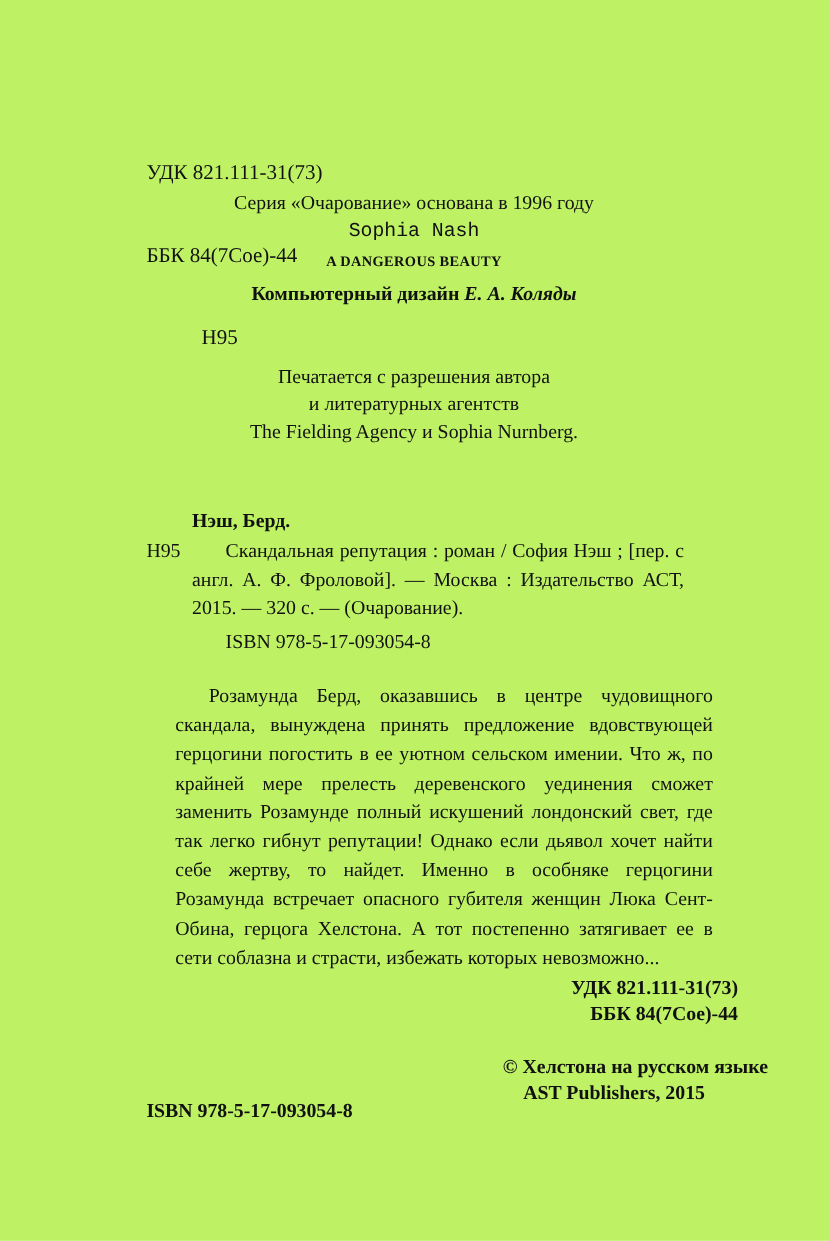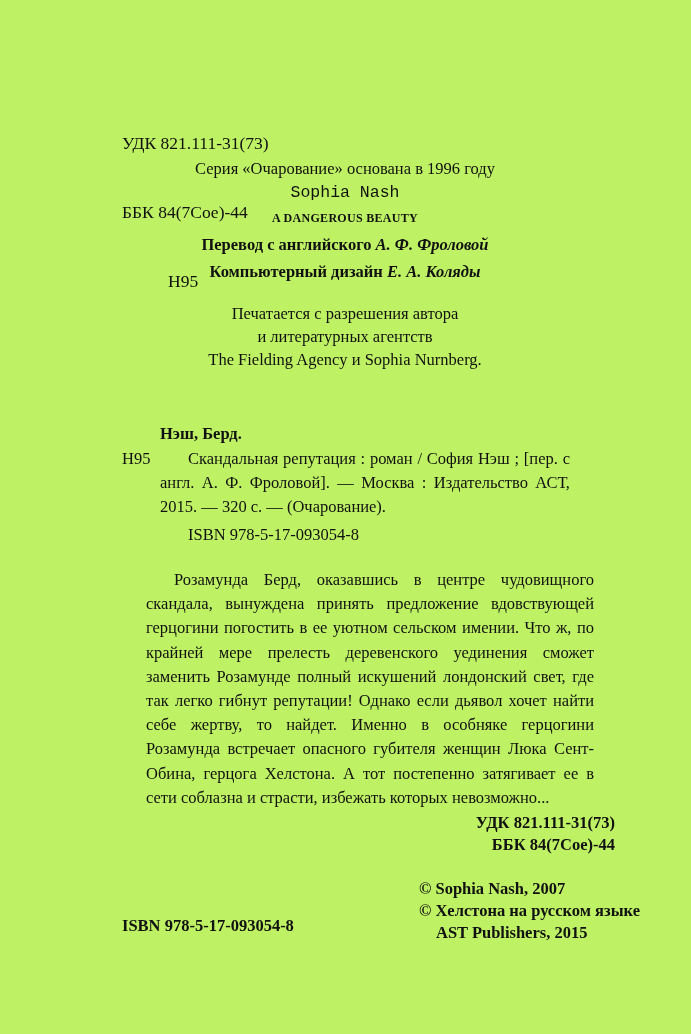--- a/index.html
+++ b/index.html
@@ -157,21 +157,20 @@
   <div class="blk" id="udk-block">
     <div>УДК 821.111-31(73)</div>
     <div>ББК 84(7Сое)-44</div>
     <div><span class="code-indent">Н95</span></div>
   </div>
 
   <div class="blk ctr" id="series-block">
     <div class="line-series">Серия «Очарование» основана в 1996 году</div>
     <div class="line-author">Sophia Nash</div>
     <div class="line-origtitle">A DANGEROUS BEAUTY</div>
-    <div class="line-translator"><span>Перевод с английского </span><span class="bi">А. Ф. Фроловой</span></div>
     <div class="line-designer"><span>Компьютерный дизайн </span><span class="bi">Е. А. Коляды</span></div>
   </div>
 
   <div class="blk ctr" id="permission-block">
     <div>Печатается с разрешения автора</div>
     <div>и литературных агентств</div>
     <div class="line-agency">The Fielding Agency и Sophia Nurnberg.</div>
   </div>
 
   <div class="blk" id="biblio-block">
@@ -185,19 +184,18 @@
   <div class="blk" id="annotation-block">Розамунда Берд, оказавшись в центре чудовищного скандала, вынуждена принять предложение вдовствующей герцогини погостить в ее уютном сельском имении. Что ж, по крайней мере прелесть деревенского уединения сможет заменить Розамунде полный искушений лондонский свет, где так легко гибнут репутации! Однако если дьявол хочет найти себе жертву, то найдет. Именно в особняке герцогини Розамунда встречает опасного губителя женщин Люка Сент-Обина, герцога Хелстона. А тот постепенно затягивает ее в сети соблазна и страсти, избежать которых невозможно...</div>
 
   <div class="blk" id="udk-repeat-block">
     <span class="rep-line">УДК 821.111-31(73)</span>
     <span class="rep-line">ББК 84(7Сое)-44</span>
   </div>
 
   <div id="colophon">
     <div id="isbn-bottom">ISBN 978-5-17-093054-8</div>
     <div id="copyright-block">
-      <span class="cp-line">© Sophia Nash, 2007</span>
       <span class="cp-line">© Хелстона на русском языке</span>
       <span class="cp-line"><span class="cp-cont">AST Publishers, 2015</span></span>
     </div>
   </div>
 
 </div>
 
 </body></html>

